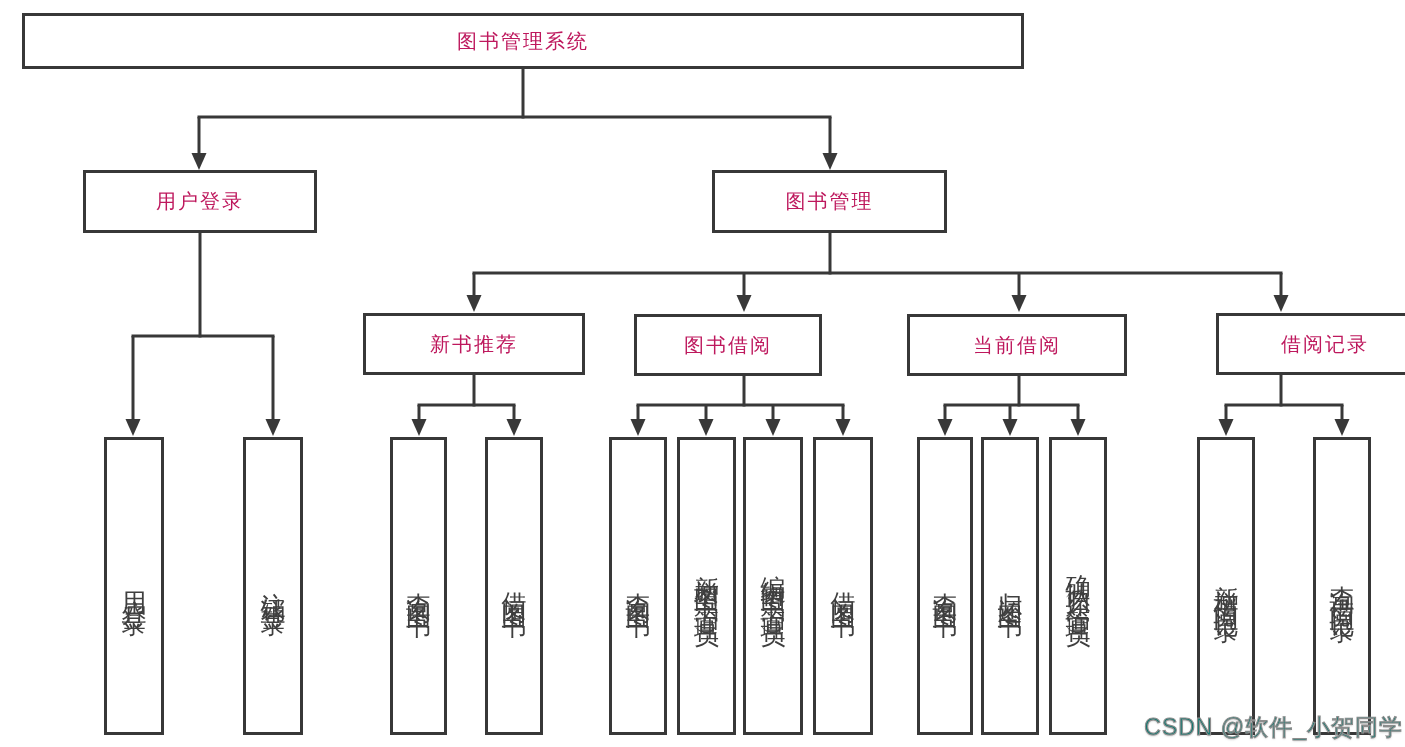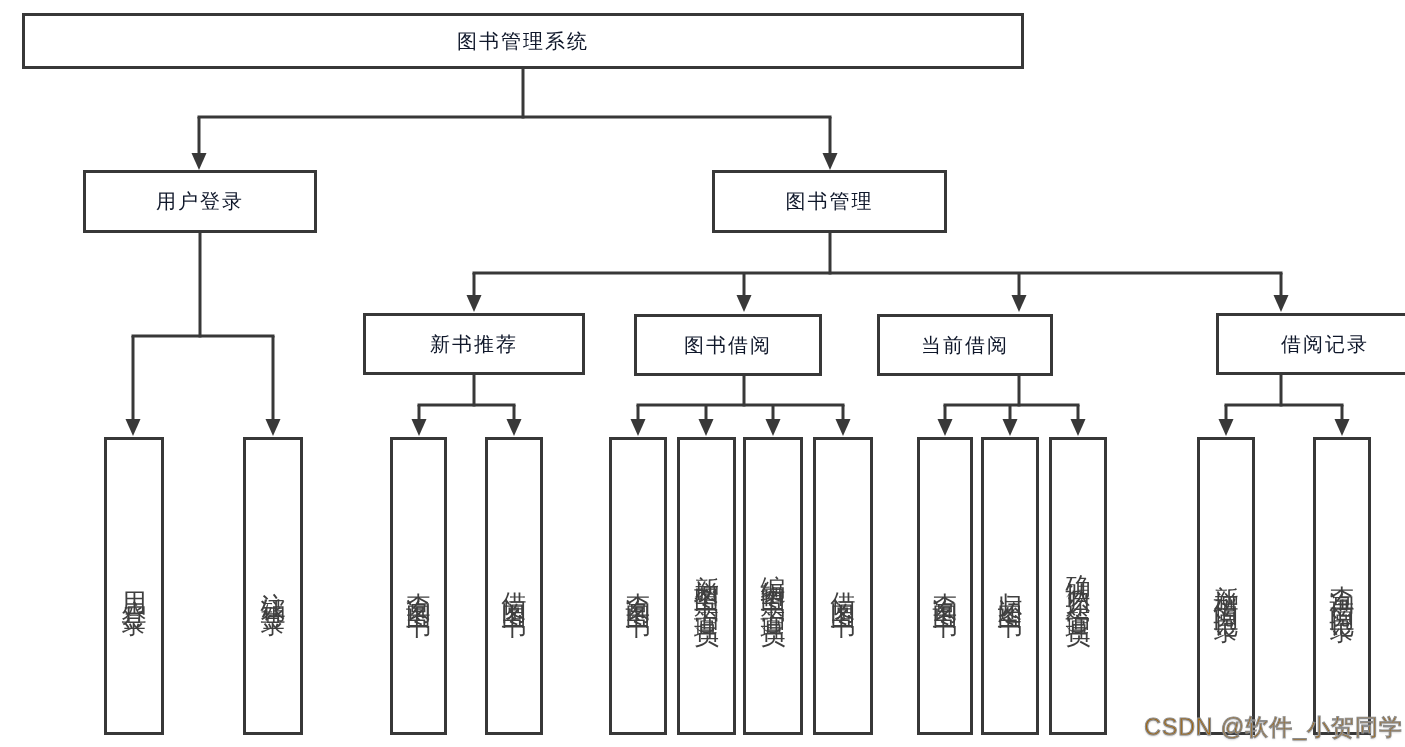--- a/index.html
+++ b/index.html
@@ -16,40 +16,40 @@
     box-sizing:border-box;
     background:#ffffff;
     border:3px solid #383838;
     display:flex;
     align-items:center;
     justify-content:center;
     z-index:2;
   }
   .box.h span{
     font-size:20px;
-    color:#0f172a;
+    color:#be185d;
     letter-spacing:2px;
     white-space:nowrap;
   }
   .box.v span{
     writing-mode:vertical-rl;
     text-orientation:mixed;
     font-size:25px;
     line-height:1;
     letter-spacing:7px;
     color:#3f3f3f;
   }
   #watermark{
     position:absolute;
     right:2px;
     top:712px;
     z-index:5;
     font-size:23px;
     letter-spacing:1px;
-    color:#a16207;
+    color:#0f766e;
     -webkit-text-stroke:1.1px #8d8d8d;
     text-shadow:0 1px 2px rgba(130,130,130,0.55);
     white-space:nowrap;
   }
 </style>
 </head>
 <body>
 
 <div id="stage">
 
@@ -118,21 +118,21 @@
   <div class="box h" style="left:712px;top:170px;width:235px;height:63px">
     <span>图书管理</span>
   </div>
 
   <div class="box h" style="left:363px;top:313px;width:222px;height:62px">
     <span>新书推荐</span>
   </div>
   <div class="box h" style="left:634px;top:314px;width:188px;height:62px">
     <span>图书借阅</span>
   </div>
-  <div class="box h" style="left:877px;top:314px;width:176px;height:62px">
+  <div class="box h" style="left:907px;top:314px;width:220px;height:62px">
     <span>当前借阅</span>
   </div>
   <div class="box h" style="left:1216px;top:313px;width:218px;height:62px">
     <span>借阅记录</span>
   </div>
 
   <div class="box v" style="left:104px;top:437px;width:60px;height:298px">
     <span>用户登录</span>
   </div>
   <div class="box v" style="left:243px;top:437px;width:60px;height:298px">

